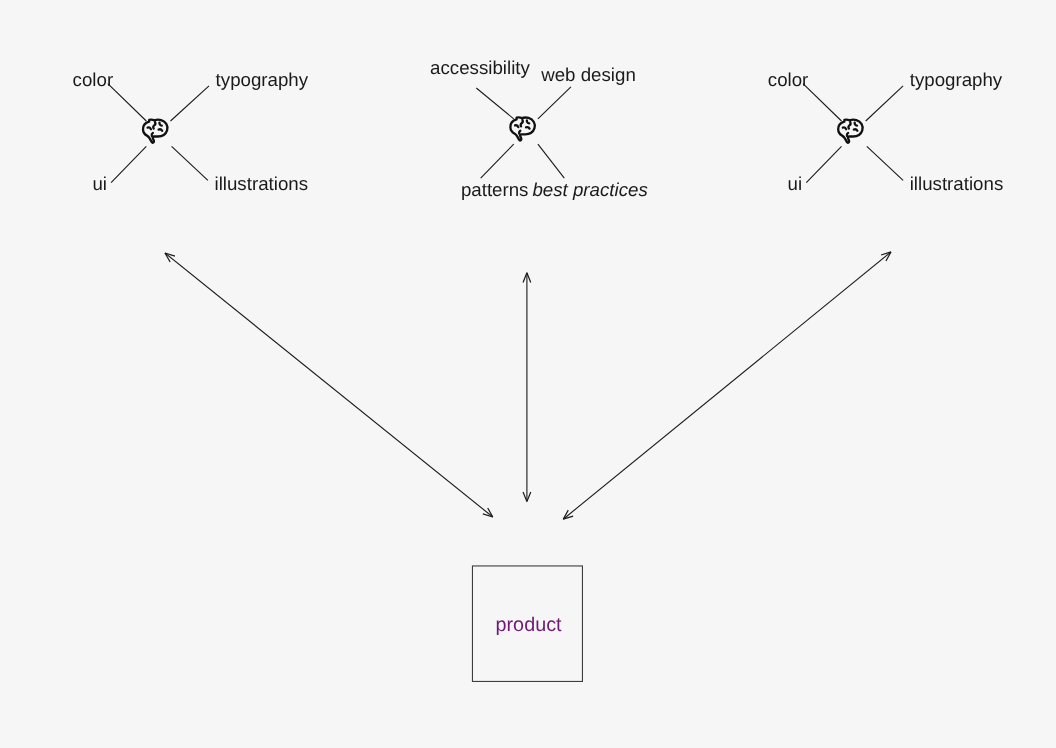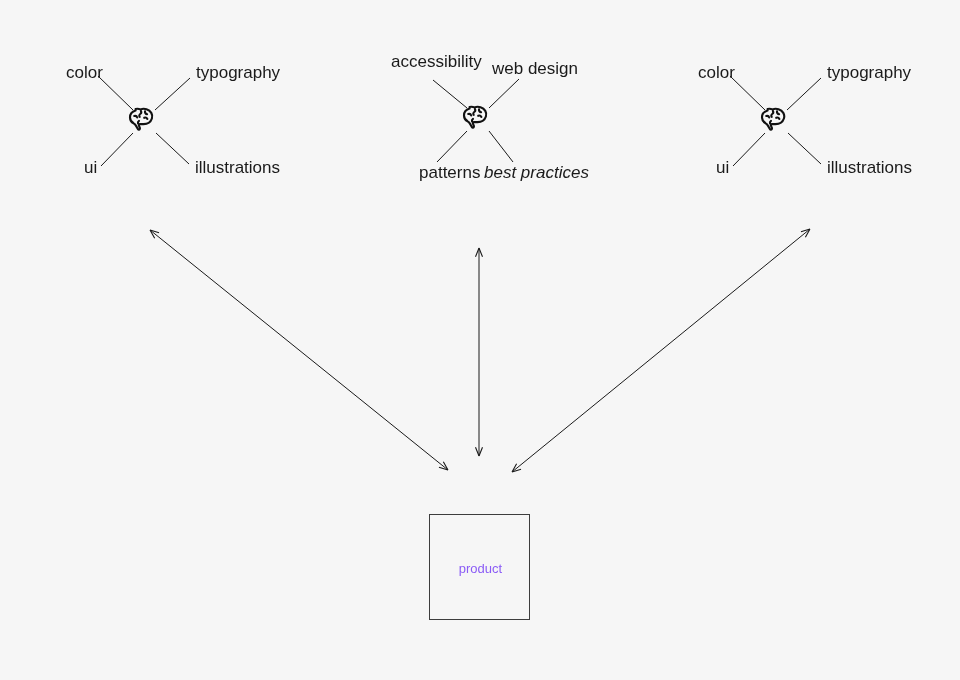--- a/index.html
+++ b/index.html
@@ -54,22 +54,22 @@
   .product-label {
     position: absolute;
     left: 0;
     top: 0;
     width: 101px;
     height: 106px;
     display: flex;
     align-items: center;
     justify-content: center;
     font-family: "Liberation Sans", sans-serif;
-    font-size: 13px;
-    color: #8b5cf6;
+    font-size: 18px;
+    color: #701a75;
   }
 </style>
 </head>
 <body>
 
 <div id="canvas">
 
   <svg id="edges" viewBox="0 0 960 680">
     <g stroke="#1a1a1a" stroke-width="1" fill="none" shape-rendering="geometricPrecision">
 

